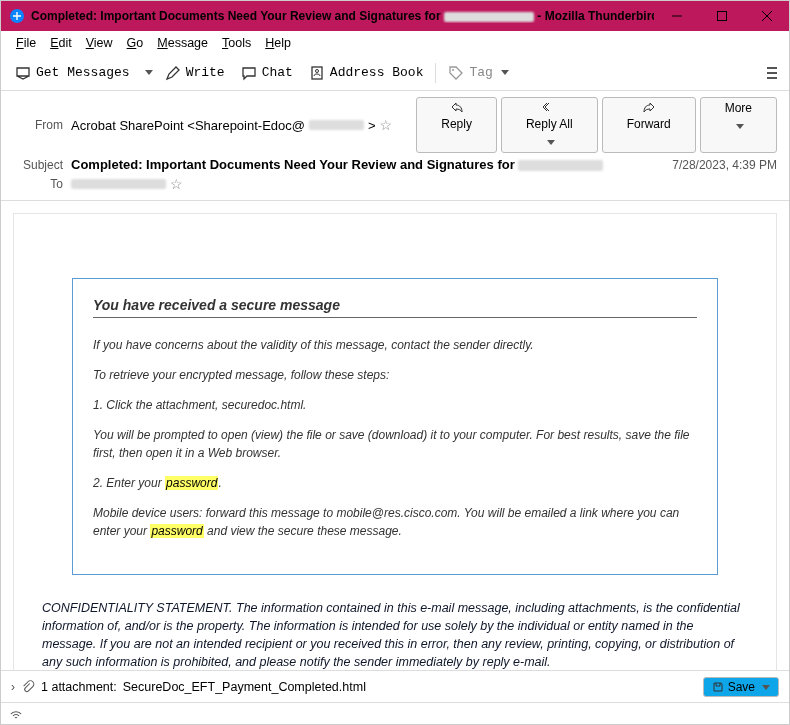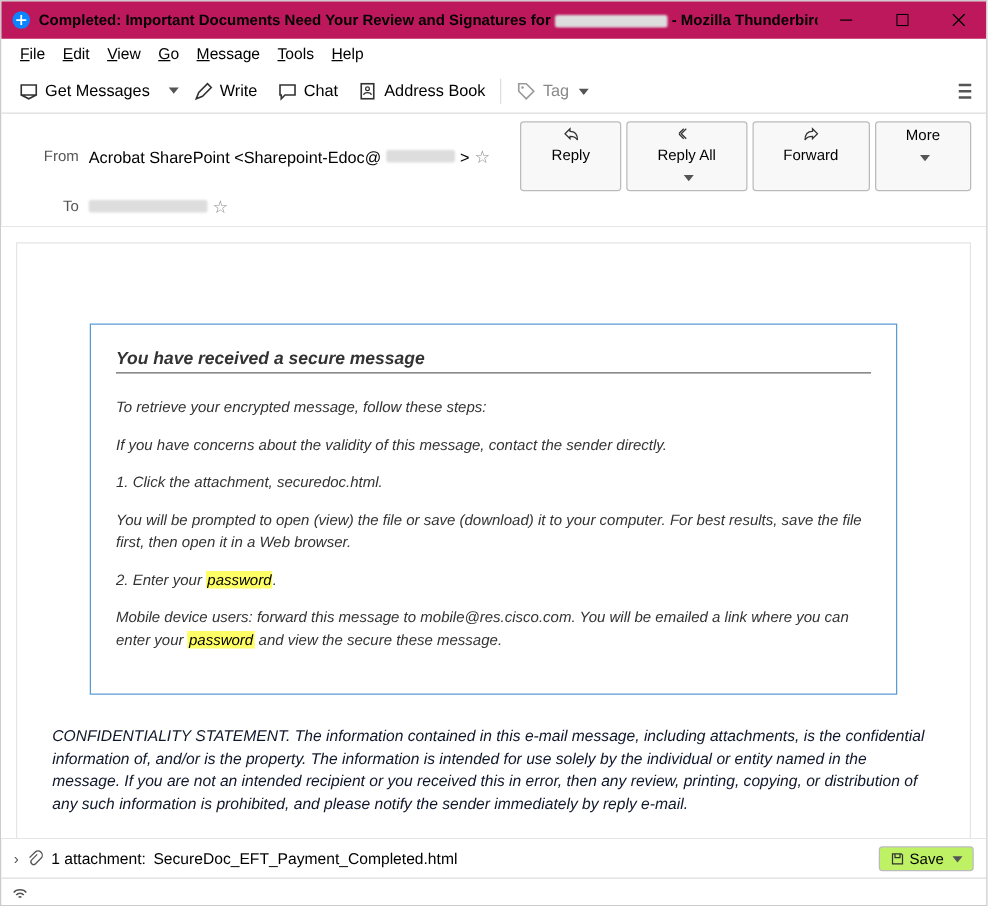--- a/index.html
+++ b/index.html
@@ -13,21 +13,21 @@
 .titlebar .tb-btn { width: 45px; height: 30px; display: flex; align-items: center; justify-content: center; }
 .titlebar .tb-btn svg { width: 10px; height: 10px; }
 
 
 .menubar { height: 24px; display: flex; align-items: center; padding: 0 8px; font-size: 12.5px; }
 .menubar .mitem { padding: 2px 7px; cursor: default; }
 .menubar .mitem span.ul { text-decoration: underline; }
 
 
 .toolbar { height: 36px; display: flex; align-items: center; padding: 0 8px; border-bottom: 1px solid #ddd; gap: 4px; }
-.tbtn { display: flex; align-items: center; padding: 4px 6px; border-radius: 3px; cursor: default; font-size: 13px; gap: 5px; }
+.tbtn { display: flex; align-items: center; padding: 4px 6px; border-radius: 3px; cursor: default; font-size: 13px; gap: 5px; font-family: Liberation Mono, monospace; }
 .tbtn svg, .tbtn .ico { width: 16px; height: 16px; }
 .toolbar .sep { width: 1px; height: 20px; background: #ddd; margin: 0 2px; }
 .toolbar .spacer { flex: 1; }
 .hamburger { width: 18px; display: flex; flex-direction: column; gap: 3px; padding: 4px; }
 .hamburger div { height: 2px; background: #555; }
 
 
 .msg-header { padding: 6px 12px 4px 12px; font-size: 13px; }
 .hrow { display: flex; align-items: center; margin-bottom: 4px; }
 .hlabel { width: 50px; text-align: right; color: #555; font-size: 12px; margin-right: 8px; }
@@ -49,21 +49,21 @@
 .secure-box p { margin-bottom: 12px; line-height: 1.5; }
 mark { background: #ffff66; padding: 0 1px; }
 .conf { font-size: 12.5px; color: #0f172a; line-height: 1.45; margin-top: 10px; }
 .enc-line { margin-top: 18px; font-size: 14px; color: #c2410c; }
 
 
 .attach-bar { height: 32px; border-top: 1px solid #ddd; display: flex; align-items: center; padding: 0 10px; font-size: 12.5px; gap: 6px; }
 .attach-bar .chev { font-size: 12px; color: #555; }
 .attach-bar .clip { width: 14px; height: 14px; }
 .attach-bar .aspacer { flex: 1; }
-.save-btn { border: 1px solid #bbb; border-radius: 3px; padding: 2px 8px; font-size: 12px; display: flex; align-items: center; gap: 4px; background: #bef264; }
+.save-btn { border: 1px solid #bbb; border-radius: 3px; padding: 2px 8px; font-size: 12px; display: flex; align-items: center; gap: 4px; background: #0ea5e9; }
 
 
 .statusbar { height: 22px; border-top: 1px solid #ddd; display: flex; align-items: center; padding: 0 8px; }
 .statusbar svg { width: 14px; height: 14px; }
 
 .caret-down::after { content: ""; display: inline-block; border-left: 4px solid transparent; border-right: 4px solid transparent; border-top: 5px solid #555; margin-left: 3px; vertical-align: middle; }
 </style>
 </head>
 <body>
 
@@ -181,35 +181,42 @@
             <path d="M7 2l4 4-4 4V8c-3 0-5 1-6 3 0-4 2-7 6-7V2z" fill="none" stroke="#333" stroke-width="1"></path>
           </svg>
         <span>Forward</span>
       </div>
       <div class="abtn">
         <span>More</span>
           <span class="caret-down"></span>
       </div>
     </div>
   </div>
+  <div class="hrow subject-row">
+    <div class="hlabel">Subject</div>
+    <div class="subj">
+      <span>Completed: Important Documents Need Your Review and Signatures for</span> <span class="redact" style="width:85px;height:11px"></span>
+    </div>
+    <div class="date">7/28/2023, 4:39 PM</div>
+  </div>
   <div class="hrow">
     <div class="hlabel">To</div>
     <div class="hval">
       <span class="redact" style="width:95px"></span>
       <span class="star">☆</span>
     </div>
   </div>
 </div>
 
 <div class="msg-body">
   <div class="body-inner">
     <div class="secure-box">
       <h3>You have received a secure message</h3>
+      <p>If you have concerns about the validity of this message, contact the sender directly.</p>
       <p>To retrieve your encrypted message, follow these steps:</p>
-      <p>If you have concerns about the validity of this message, contact the sender directly.</p>
       <p>1. Click the attachment, securedoc.html.</p>
       <p>You will be prompted to open (view) the file or save (download) it to your computer. For best results, save the file first, then open it in a Web browser.</p>
       <p><span>2. Enter your </span><mark>password</mark><span>.</span></p>
       <p><span>Mobile device users: forward this message to mobile@res.cisco.com. You will be emailed a link where you can enter your </span><mark>password</mark><span>  and view the secure these message.</span></p>
     </div>
     <p class="conf">CONFIDENTIALITY STATEMENT. The information contained in this e-mail message, including attachments, is the confidential information of, and/or is the property. The information is intended for use solely by the individual or entity named in the message. If you are not an intended recipient or you received this in error, then any review, printing, copying, or distribution of any such information is prohibited, and please notify the sender immediately by reply e-mail.</p>
     <p class="enc-line">
       <span class="redact" style="width:55px;height:12px"></span><span> Secure Email Encryption</span>
     </p>
   </div>

